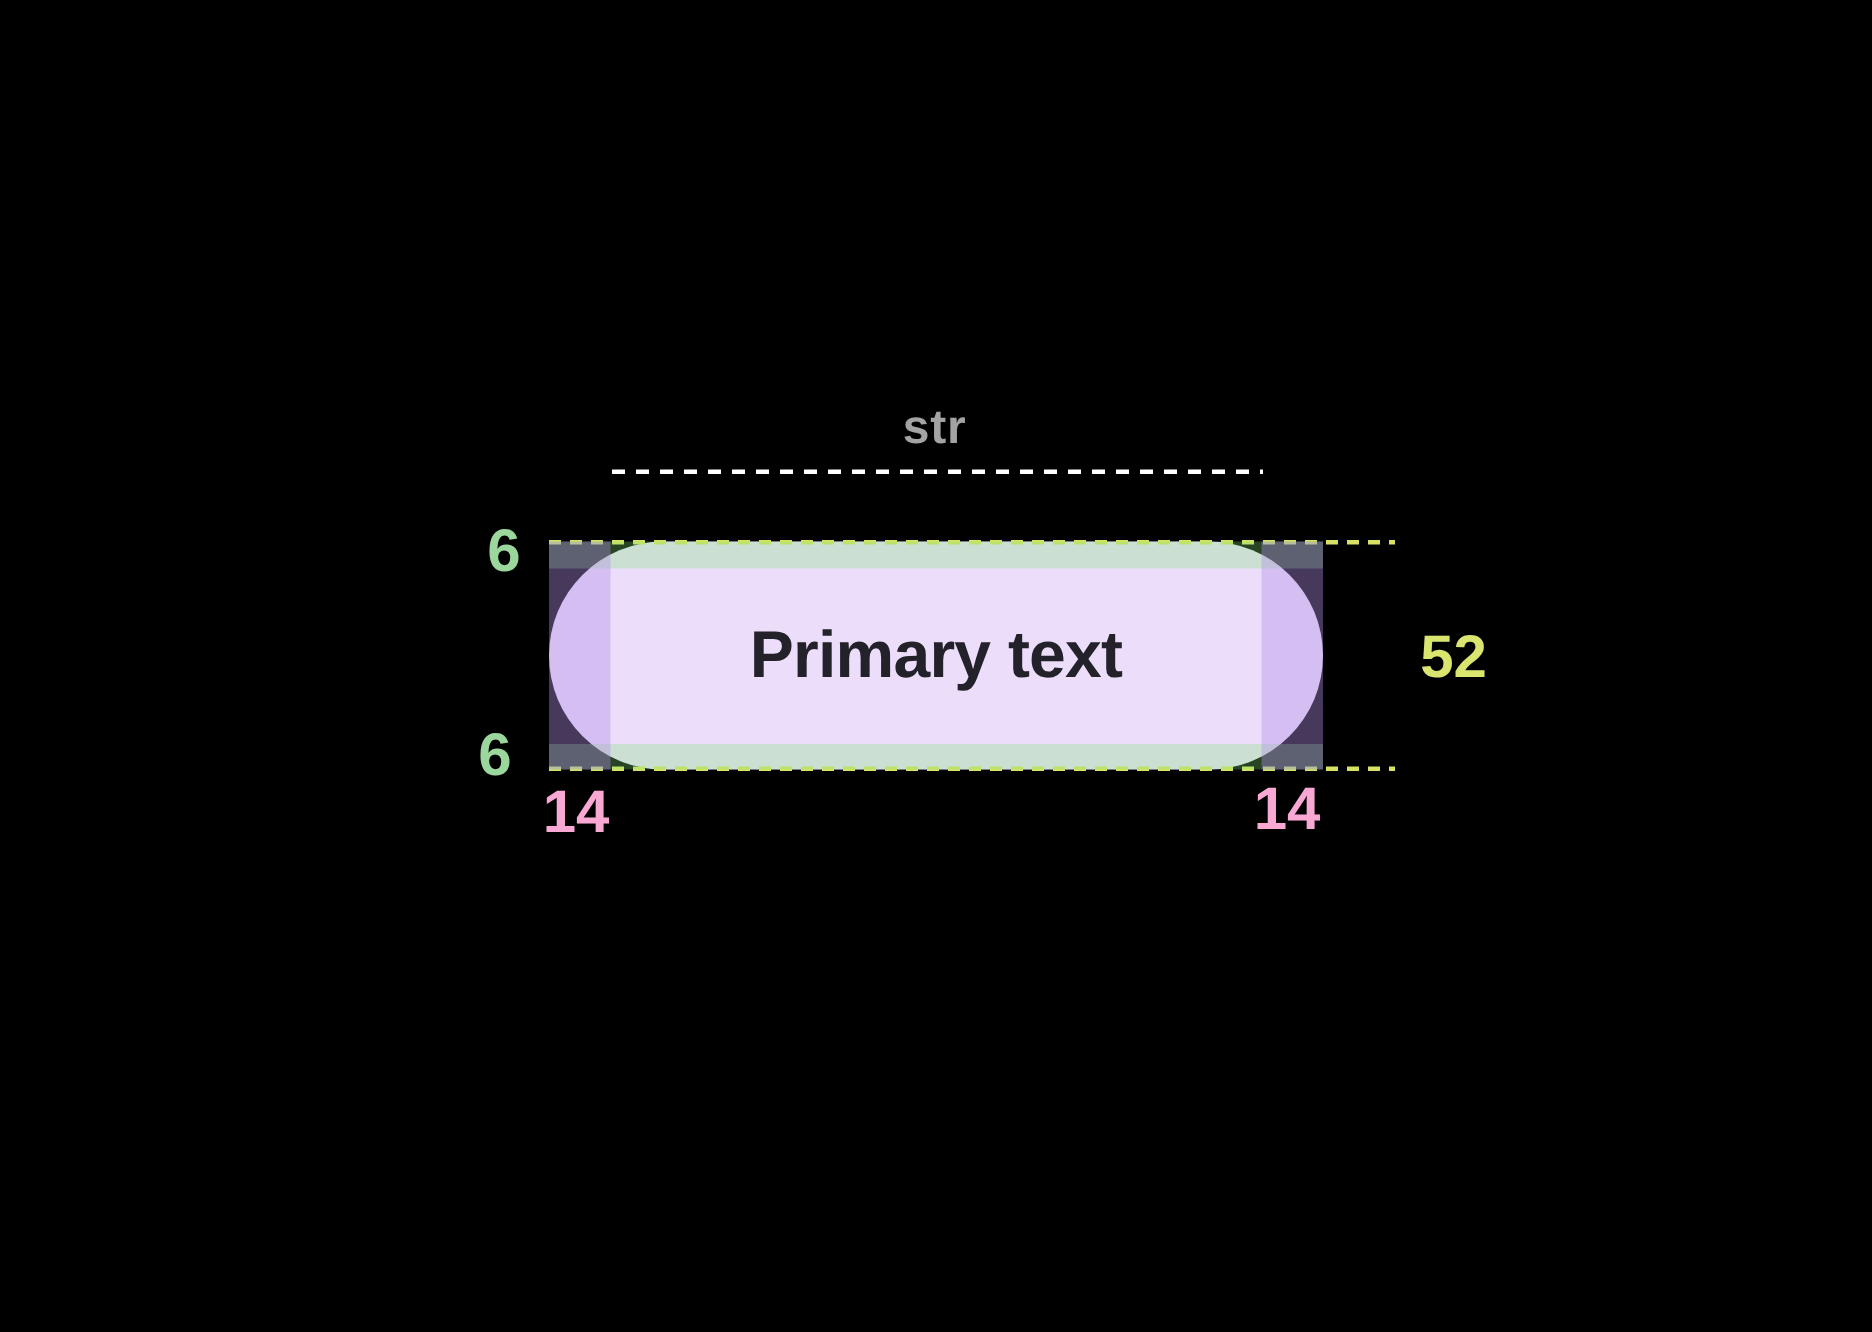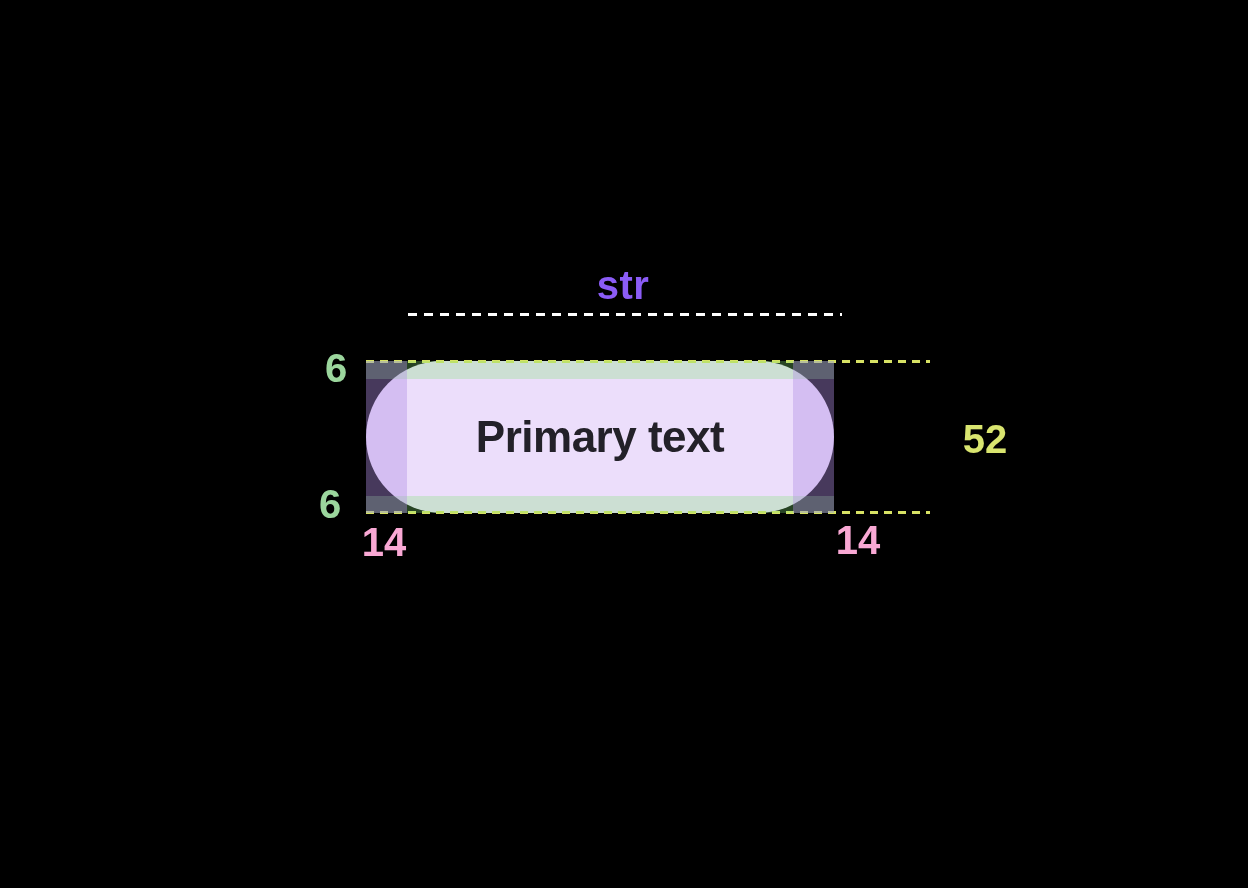--- a/index.html
+++ b/index.html
@@ -15,41 +15,41 @@
     background: #000000;
     font-family: "Liberation Sans", sans-serif;
   }
 
   
   .str-label {
     position: absolute;
     left: 623px;
     top: 285px;
     transform: translate(-50%, -50%);
-    color: #8b5cf6;
-    font-size: 40px;
+    color: #a3a3a3;
+    font-size: 32px;
     font-weight: 600;
     letter-spacing: 0.5px;
     white-space: nowrap;
   }
   .width-dash {
     position: absolute;
     left: 408px;
     top: 313px;
     width: 434px;
     height: 3px;
     background: repeating-linear-gradient(to right, #ffffff 0 9px, transparent 9px 16px);
   }
 
   
   .pill-box {
     position: absolute;
     left: 366px;
     top: 361px;
-    width: 468px;
+    width: 516px;
     height: 152px;
   }
   .pill {
     position: absolute;
     inset: 0;
     border-radius: 76px;
     background: #ecdefb;
   }
   .edge-dash {
     position: absolute;
@@ -93,21 +93,21 @@
 
   
   .num {
     position: absolute;
     transform: translate(-50%, -50%);
     font-size: 40px;
     font-weight: 600;
     white-space: nowrap;
   }
   .num.green { color: #9bd69d; }
-  .num.lime { color: #d9e56f; margin-left: 16px; }
+  .num.lime { color: #d9e56f; }
   .num.purple { color: #f9a8d4; }
   .six-top { left: 336px; top: 368px; }
   .six-bottom { left: 330px; top: 504px; }
   .fifty-two { left: 969px; top: 439px; }
   .fourteen-left { left: 384px; top: 542px; }
   .fourteen-right { left: 858px; top: 540px; }
 </style>
 </head>
 <body>
 

